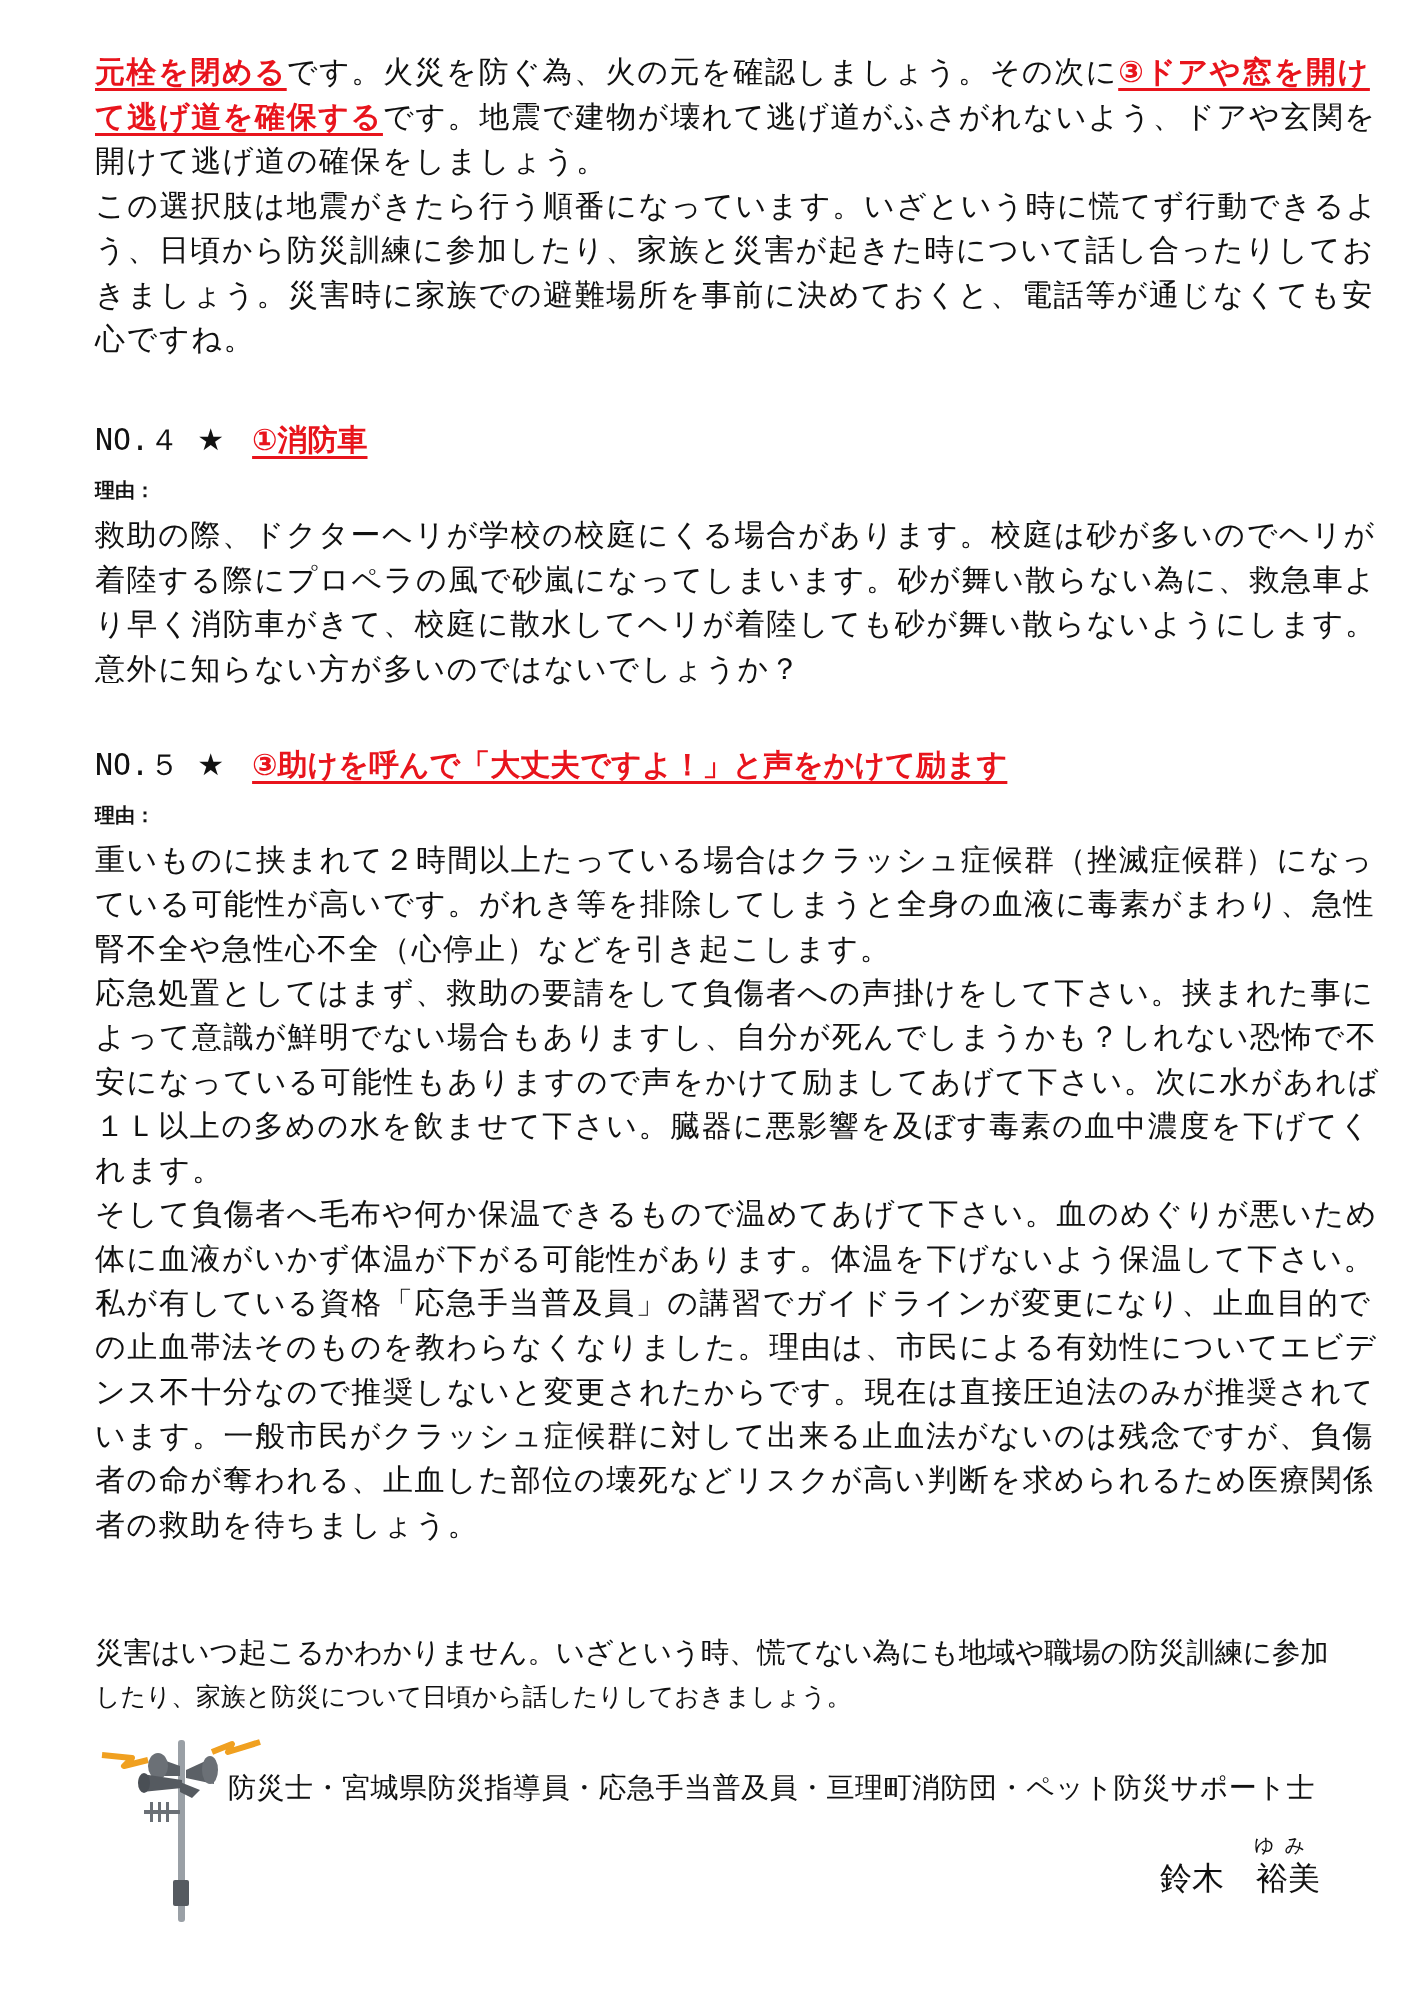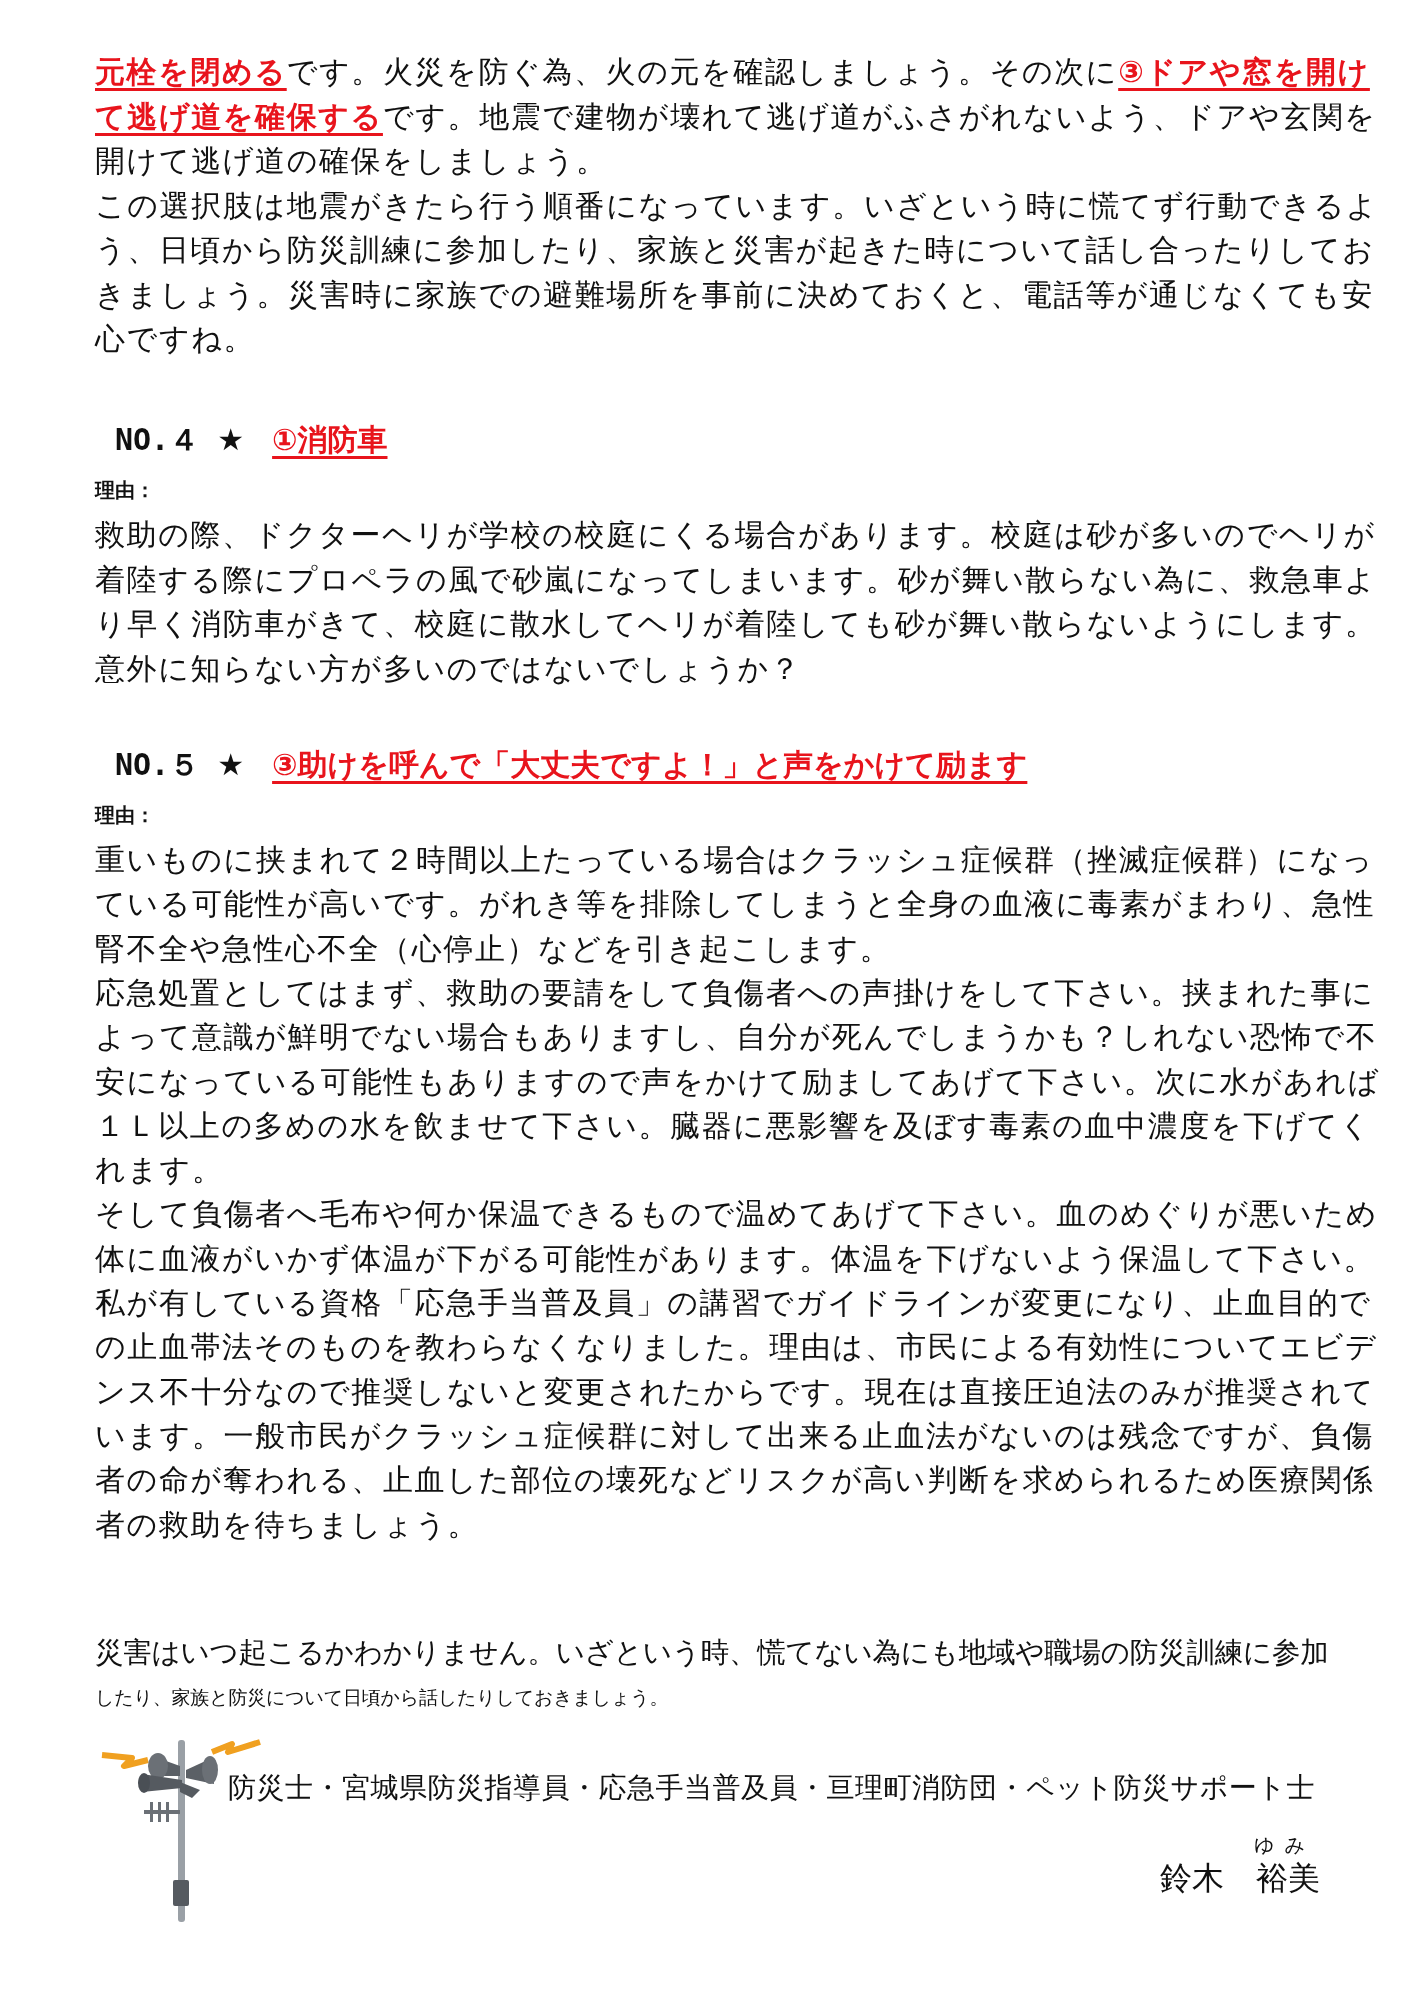--- a/index.html
+++ b/index.html
@@ -4,21 +4,21 @@
 <style>
   html, body { margin: 0; padding: 0; background: #ffffff; }
   body { width: 1414px; height: 2000px; position: relative; overflow: hidden;
          font-family: "DejaVu Serif", "Liberation Serif", serif; color: #111111; }
   .page { position: absolute; left: 95px; top: 0; width: 1240px; }
   .line { position: absolute; left: 0; white-space: nowrap; font-size: 30px; line-height: 40px; letter-spacing: 1.6px; }
   .sans { font-family: "DejaVu Sans", "Liberation Sans", sans-serif; }
   .hl { color: #e8141c; font-family: "DejaVu Sans", "Liberation Sans", sans-serif; font-weight: bold;
         text-decoration: underline; text-decoration-thickness: 3px; text-underline-offset: 6px; }
   .heading { position: absolute; left: 0; font-family: "DejaVu Sans", "Liberation Sans", sans-serif; font-weight: bold; font-size: 30px; line-height: 40px; white-space: nowrap; }
-  .heading .num { font-family: "DejaVu Sans Mono", "Liberation Mono", monospace; font-weight: bold; letter-spacing: 0; margin-left: 20px; }
+  .heading .num { font-family: "DejaVu Sans Mono", "Liberation Mono", monospace; font-weight: normal; letter-spacing: 0; }
   .heading .star { margin: 0 28px 0 18px; }
   .reason { position: absolute; left: 0; font-family: "DejaVu Sans", "Liberation Sans", sans-serif; font-weight: bold; font-size: 20px; line-height: 40px; }
   .sig-title { position: absolute; right: 20px; font-size: 28px; line-height: 40px; white-space: nowrap; letter-spacing: 0.5px; }
   .ruby { position: absolute; right: 20px; font-size: 20px; letter-spacing: 10px; }
   .sig-name { position: absolute; right: 15px; font-size: 32px; white-space: nowrap; }
   .siren { position: absolute; left: 100px; top: 1730px; width: 170px; height: 200px; }
 </style>
 </head>
 <body>
 
@@ -63,21 +63,21 @@
       <div class="line sans" style="top: 1283px;"><span>私が有している資格「応急手当普及員」の講習でガイドラインが変更になり、止血目的で</span></div>
       <div class="line sans" style="top: 1327.3px;"><span>の止血帯法そのものを教わらなくなりました。理由は、市民による有効性についてエビデ</span></div>
       <div class="line sans" style="top: 1371.6px;"><span>ンス不十分なので推奨しないと変更されたからです。現在は直接圧迫法のみが推奨されて</span></div>
       <div class="line sans" style="top: 1415.9px;"><span>います。一般市民がクラッシュ症候群に対して出来る止血法がないのは残念ですが、負傷</span></div>
       <div class="line sans" style="top: 1460.2px;"><span>者の命が奪われる、止血した部位の壊死などリスクが高い判断を求められるため医療関係</span></div>
       <div class="line sans" style="top: 1504.5px;"><span>者の救助を待ちましょう。</span></div>
     </div>
 
   <div id="closing-lines">
       <div class="line sans" style="top: 1633px; letter-spacing: -0.2px; font-size: 28.5px;"><span>災害はいつ起こるかわかりません。いざという時、慌てない為にも地域や職場の防災訓練に参加</span></div>
-      <div class="line sans" style="top: 1677px; letter-spacing: -0.2px; font-size: 19px;"><span>したり、家族と防災について日頃から話したりしておきましょう。</span></div>
+      <div class="line sans" style="top: 1677px; letter-spacing: -0.2px; font-size: 25px;"><span>したり、家族と防災について日頃から話したりしておきましょう。</span></div>
     </div>
 
   <div class="sig-title" style="top:1768px;">防災士・宮城県防災指導員・応急手当普及員・亘理町消防団・ペット防災サポート士</div>
   <div class="ruby" style="top:1832px;">ゆみ</div>
   <div class="sig-name" style="top:1857px;">鈴木　裕美</div>
 </div>
 
 <div class="siren">
   <svg width="170" height="200" viewBox="0 0 170 200">
 

